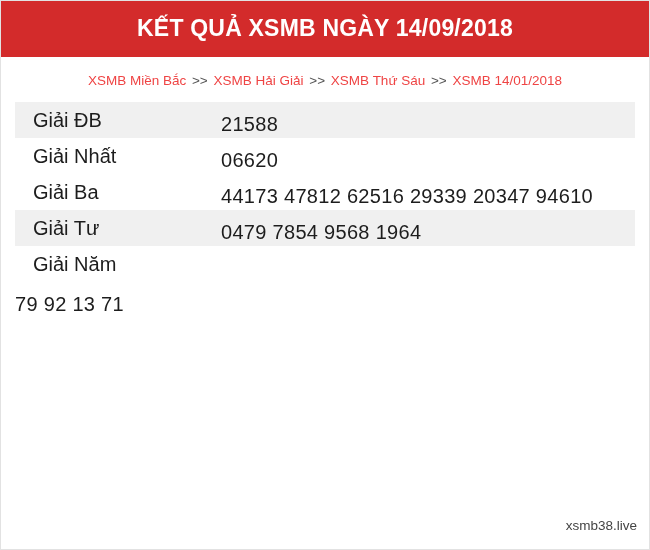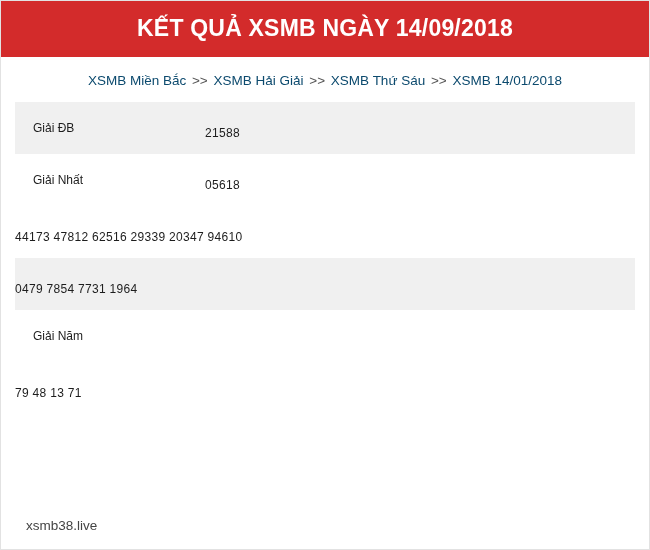--- a/index.html
+++ b/index.html
@@ -34,58 +34,59 @@
   }
   .breadcrumb {
     font-size: 13.5px;
     color: #333333;
     padding: 16px 14px 14px 14px;
     box-sizing: border-box;
     white-space: nowrap;
     text-align: center;
   }
   .breadcrumb .crumb {
-    color: #0c4a6e;
+    color: #ef4444;
   }
   .breadcrumb .sep {
     color: #555555;
     padding: 0 2px;
   }
   .results {
     flex: 1 1 auto;
     display: flex;
     flex-direction: column;
     padding: 0 14px;
     box-sizing: border-box;
   }
   .row {
     display: flex;
     align-items: center;
-    height: 52px;
+    height: 36px;
     box-sizing: border-box;
-    font-size: 12px;
+    font-size: 20px;
+    gap: 16px;
   }
   .row.alt {
     background: #f0f0f0;
   }
   .row .label {
     width: 190px;
     min-width: 190px;
     padding-left: 18px;
     box-sizing: border-box;
     color: #1d1d1d;
   }
   .row .numbers {
     flex: 1 1 auto;
     color: #1d1d1d;
     letter-spacing: 0.3px;
     margin-top: 9px;
   }
   .footer {
-    text-align: left;
+    text-align: right;
     font-size: 13.5px;
     color: #444444;
     padding: 14px 12px 16px 0;
     margin-left: 25px;
   }
 </style>
 </head>
 <body>
 
 <div class="page">
@@ -104,38 +105,40 @@
 
   <div class="results">
 
     <div class="row alt">
       <div class="label">Giải ĐB</div>
       <div class="numbers">21588</div>
     </div>
 
     <div class="row">
       <div class="label">Giải Nhất</div>
-      <div class="numbers">05618</div>
+      <div class="numbers">06620</div>
     </div>
 
 
     <div class="row">
+      <div class="label">Giải Ba</div>
       <div class="numbers">44173 47812 62516 29339 20347 94610</div>
     </div>
 
     <div class="row alt">
-      <div class="numbers">0479 7854 7731 1964</div>
+      <div class="label">Giải Tư</div>
+      <div class="numbers">0479 7854 9568 1964</div>
     </div>
 
     <div class="row">
       <div class="label">Giải Năm</div>
     </div>
 
 
     <div class="row">
-      <div class="numbers">79 48 13 71</div>
+      <div class="numbers">79 92 13 71</div>
     </div>
 
   </div>
 
   <div class="footer">xsmb38.live</div>
 
 </div>
 
 </body></html>

